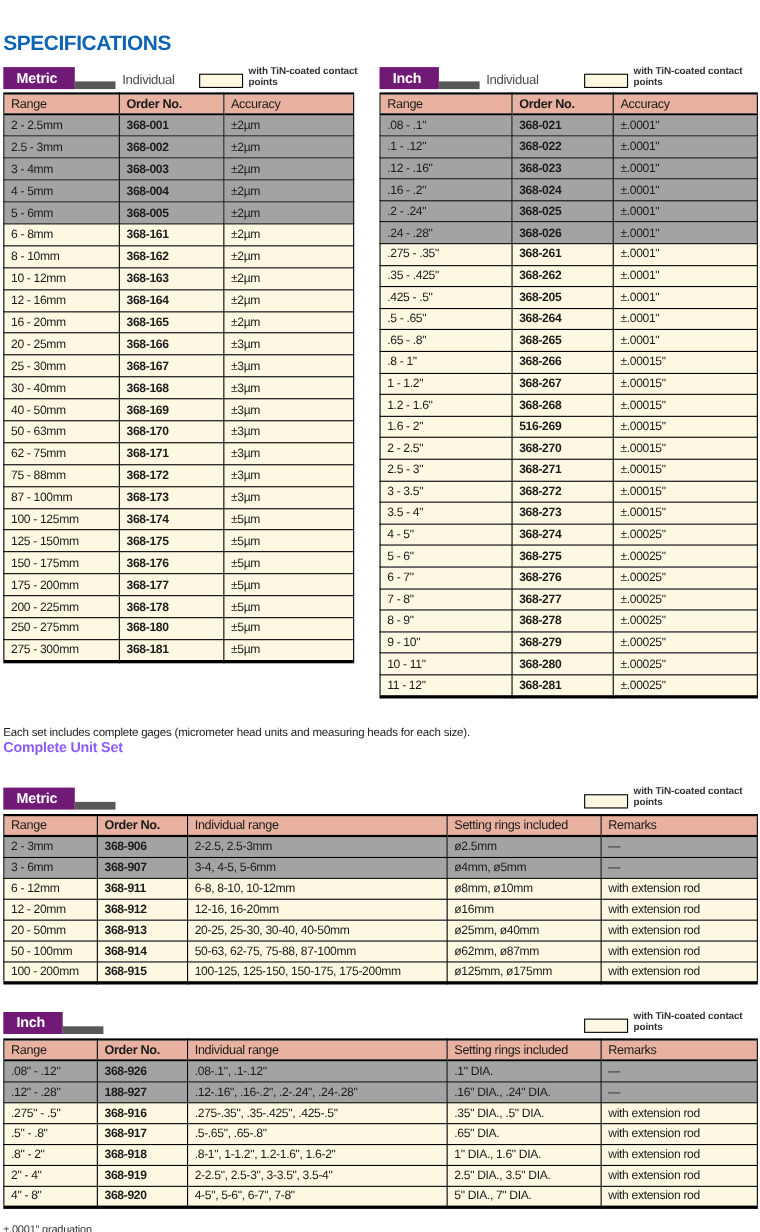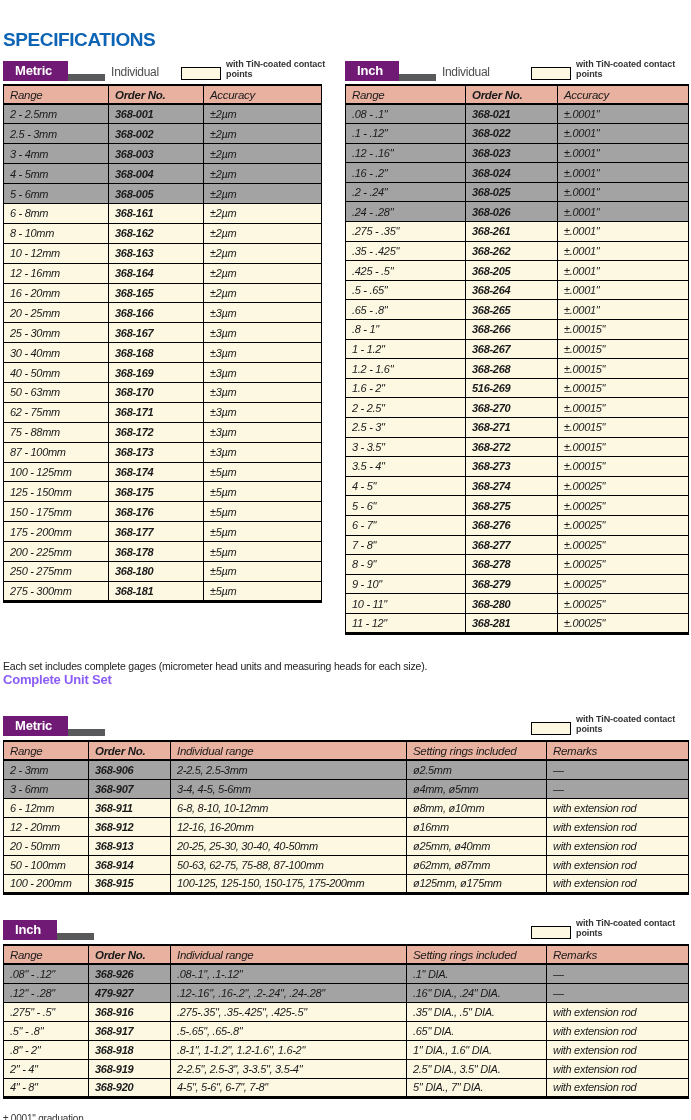--- a/index.html
+++ b/index.html
@@ -14,21 +14,21 @@
   .tabrow { display:flex; align-items:flex-end; height:20px; }
   .tab { background:#701a75; color:#fff; font-weight:bold; font-size:13px; height:20px;
          line-height:19px; padding:0 16px 0 12px; letter-spacing:-0.2px; }
   .tab-tail { background:#58595b; width:37px; height:7px; }
   .ind-label { font-size:12px; color:#4d4d4d; margin-left:6px; margin-bottom:2px; letter-spacing:-0.3px; }
   .swatch { width:40px; height:13px; background:#fcf8e2; border:1px solid #000; margin-bottom:1px; }
   .tin-label { font-size:9px; color:#333; margin-left:5px; margin-bottom:2px; letter-spacing:-0.1px; width:112px;font-weight:bold; }
   .ml-auto { margin-left:auto; }
 
   table { border-collapse:collapse; table-layout:fixed; width:100%;
-          border:1px solid #000; border-top:2px solid #000; border-bottom:3px solid #000;font-style:italic; }
+          border:1px solid #000; border-top:2px solid #000; border-bottom:3px solid #000; }
   th { background:#e9b2a0; font-weight:normal; text-align:left; font-size:11.5px;
        padding:0 0 0 6px; border:1px solid #000; border-bottom:2px solid #000;
        height:19px; letter-spacing:-0.3px; white-space:nowrap; overflow:hidden; }
   td { font-size:11px; padding:0 0 0 6px; border:1px solid #000; letter-spacing:-0.3px;
        white-space:nowrap; overflow:hidden; }
   th.b, td.b { font-weight:bold; }
   tr.plain td { background:#a3a3a3; }
   tr.tin td { background:#fcf8e2; }
   .t-ind-m td { height:19.9px; }
   .t-ind-i td { height:19.6px; }
@@ -478,21 +478,21 @@
       <tbody>
         <tr class="plain">
           <td>.08" - .12"</td>
           <td class="b">368-926</td>
           <td>.08-.1", .1-.12"</td>
           <td>.1" DIA.</td>
           <td>—</td>
         </tr>
         <tr class="plain">
           <td>.12" - .28"</td>
-          <td class="b">479-927</td>
+          <td class="b">188-927</td>
           <td>.12-.16", .16-.2", .2-.24", .24-.28"</td>
           <td>.16" DIA., .24" DIA.</td>
           <td>—</td>
         </tr>
         <tr class="tin">
           <td>.275" - .5"</td>
           <td class="b">368-916</td>
           <td>.275-.35", .35-.425", .425-.5"</td>
           <td>.35" DIA., .5" DIA.</td>
           <td>with extension rod</td>

